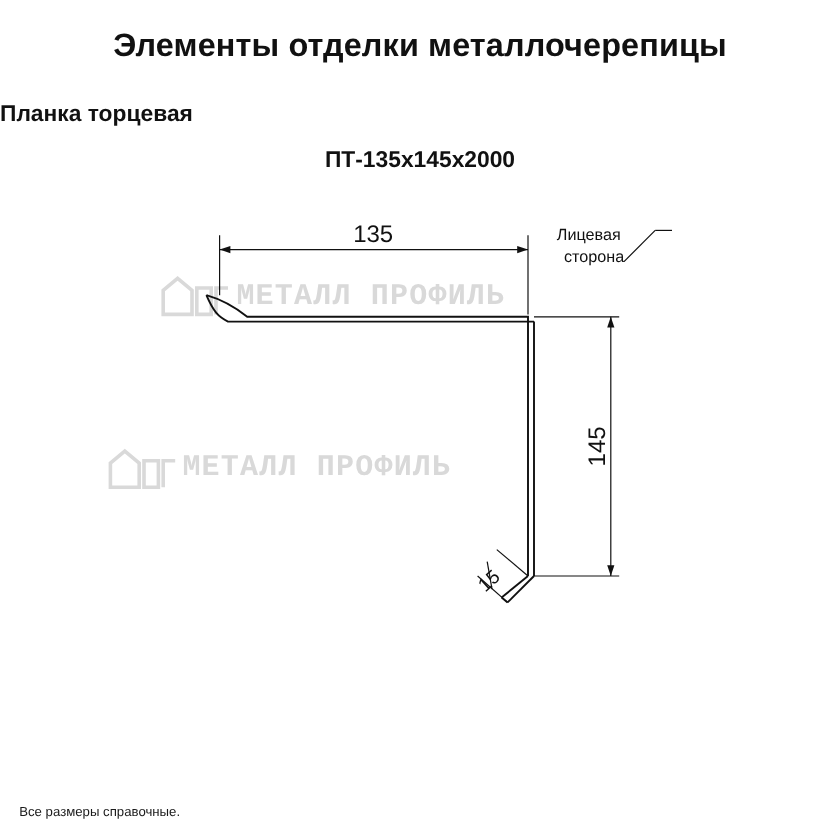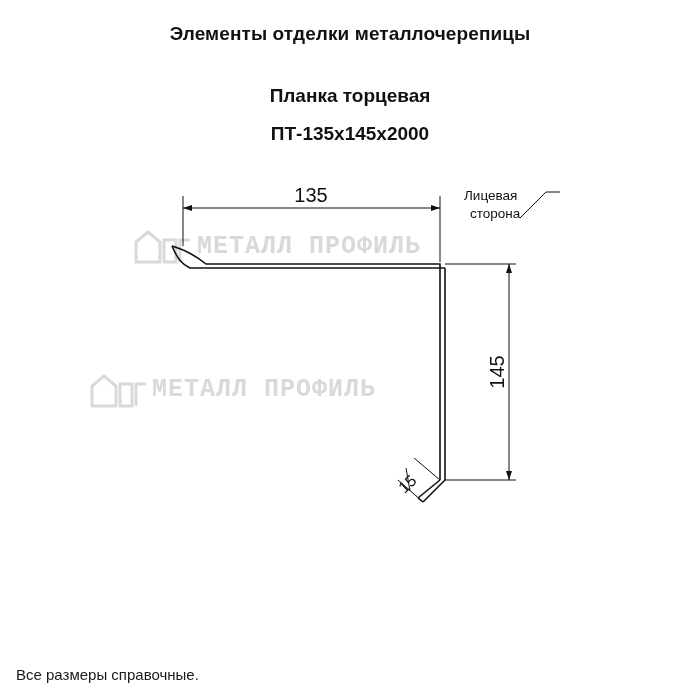--- a/index.html
+++ b/index.html
@@ -23,42 +23,42 @@
 
   .title-block {
     position: absolute;
     top: 22px;
     left: 0;
     width: 700px;
     text-align: center;
   }
 
   .main-title {
-    font-size: 19px;
+    font-size: 27px;
     font-weight: bold;
     letter-spacing: 0.1px;
     color: #111111;
     margin: 0;
     line-height: 1.25;
   }
 
   .sub-title {
     font-size: 19px;
     font-weight: bold;
     color: #111111;
     margin: 0;
     line-height: 1.3;
   }
 
   .subtitle-wrap {
     position: absolute;
     top: 84px;
     left: 0;
     width: 700px;
-    text-align: center;
+    text-align: left;
   }
 
   .code-wrap {
     position: absolute;
     top: 122px;
     left: 0;
     width: 700px;
     text-align: center;
   }
 
@@ -95,21 +95,21 @@
 
   .wm-logo {
     position: absolute;
     pointer-events: none;
   }
 
   .footnote {
     position: absolute;
     left: 16px;
     bottom: 14px;
-    font-size: 15px;
+    font-size: 11px;
     color: #1a1a1a;
     line-height: 1.45;
   }
 
   .footnote div {
     white-space: nowrap;
   }
 
   svg text {
     font-family: "Liberation Sans", sans-serif;

